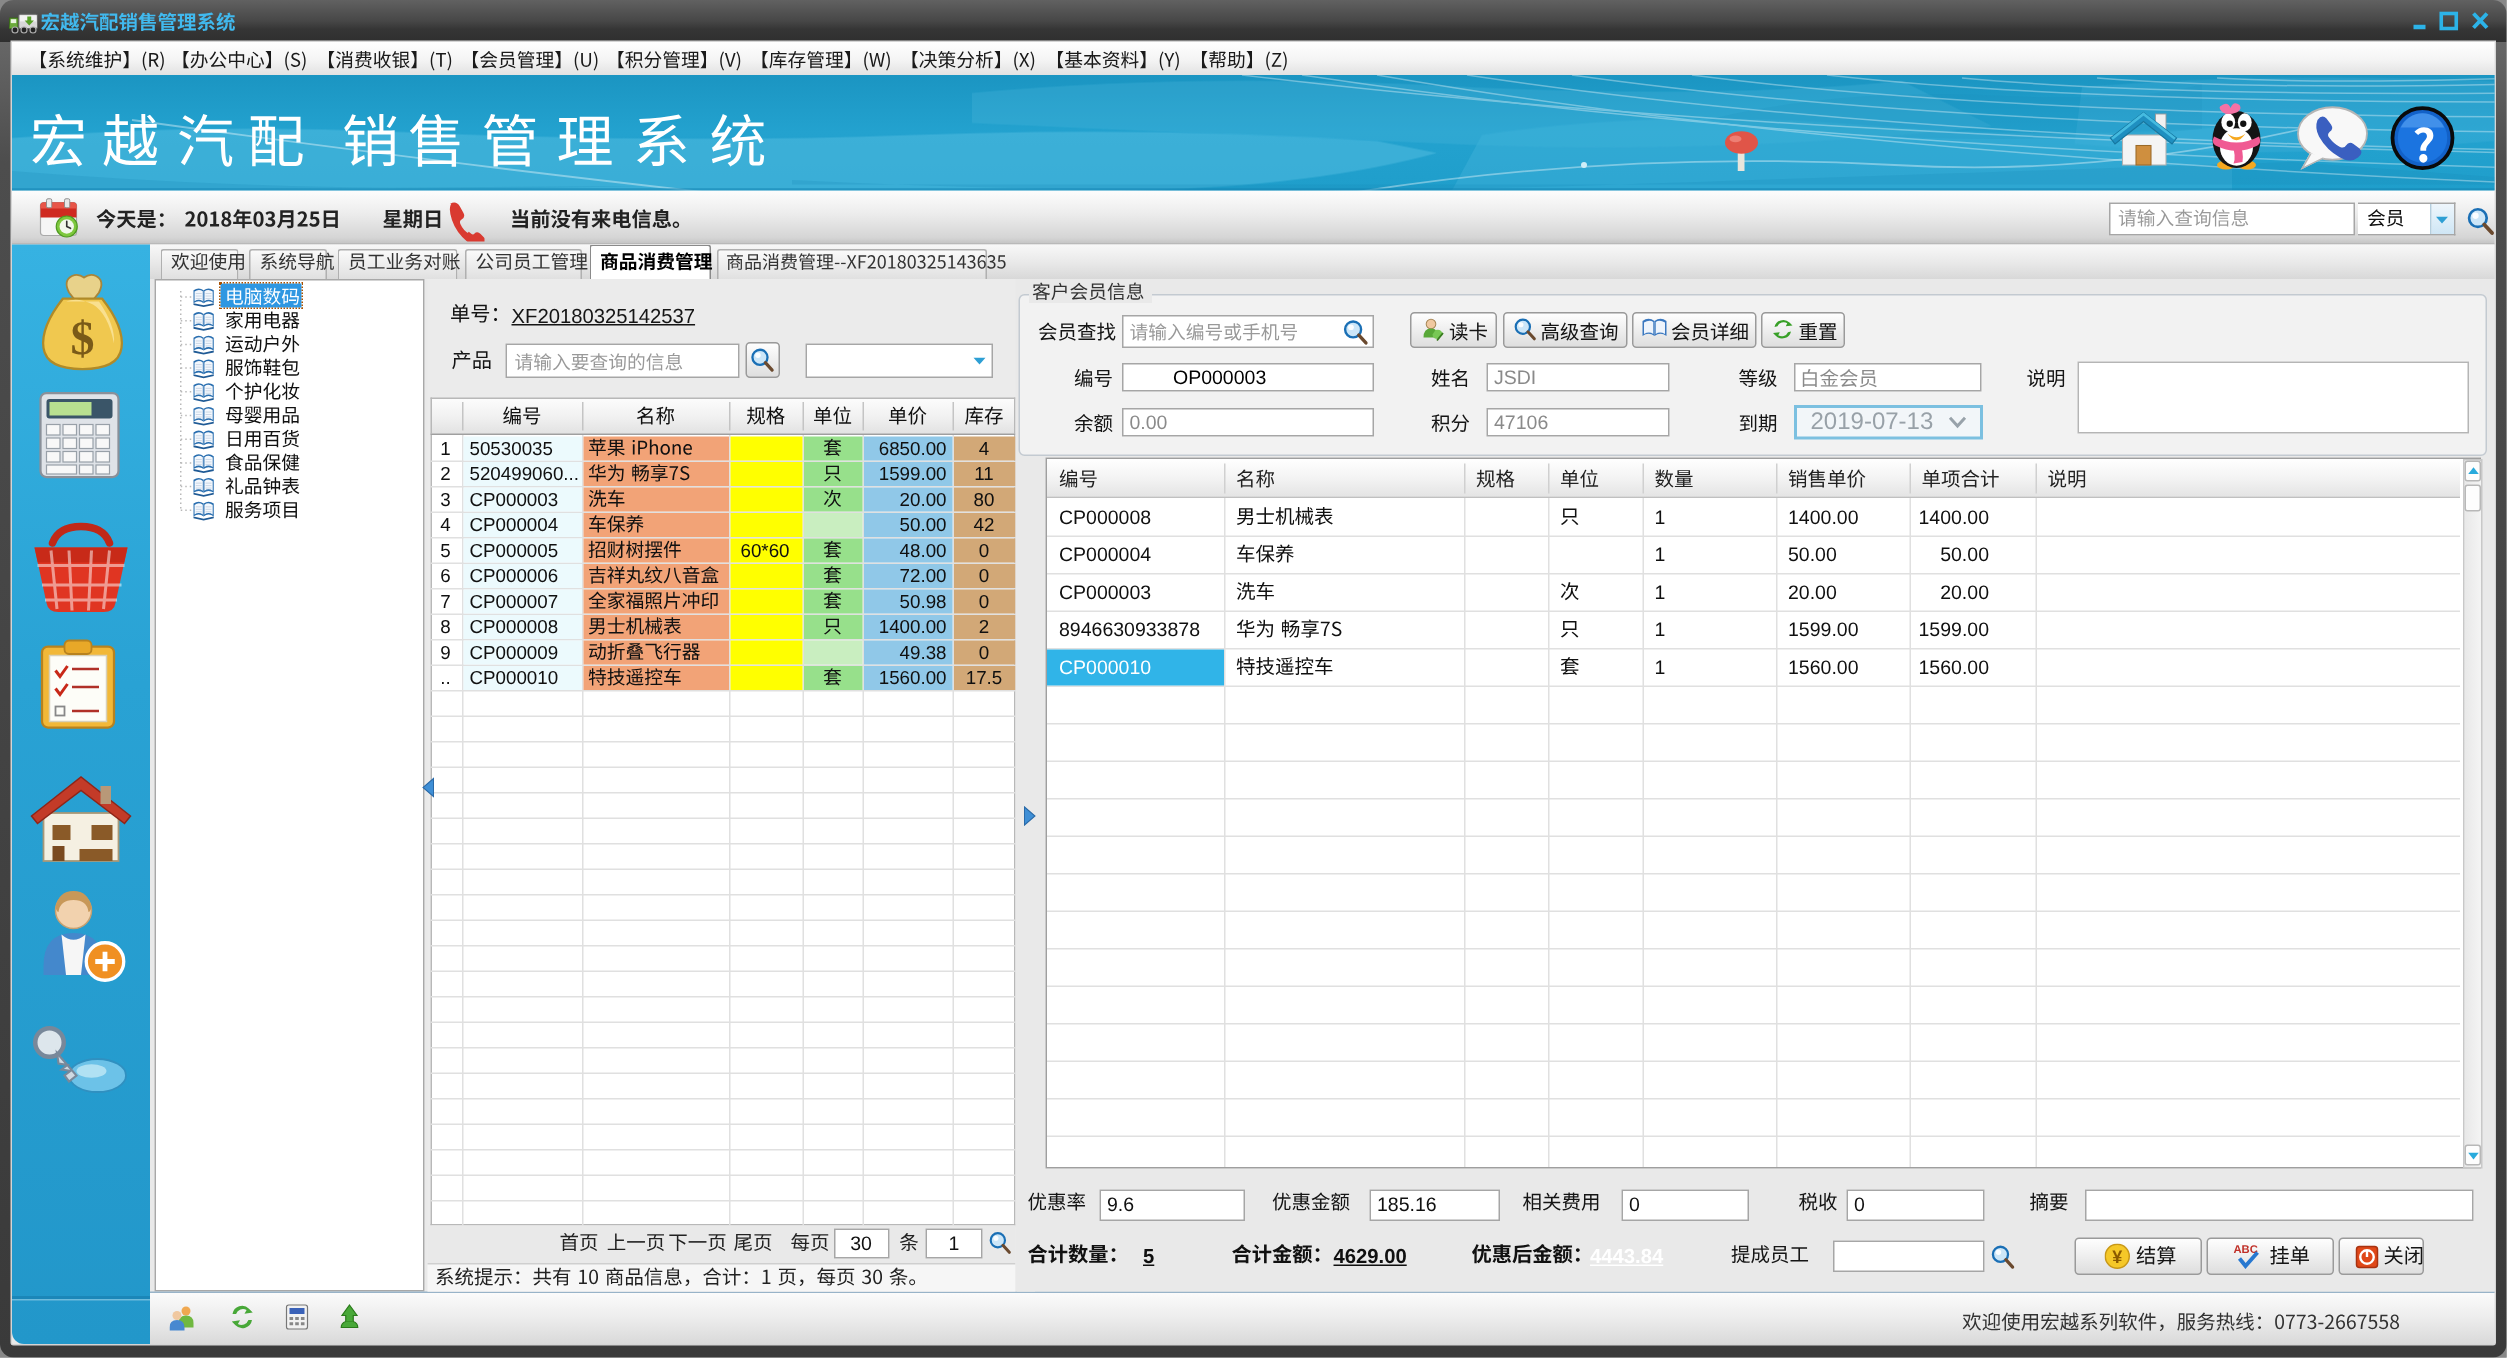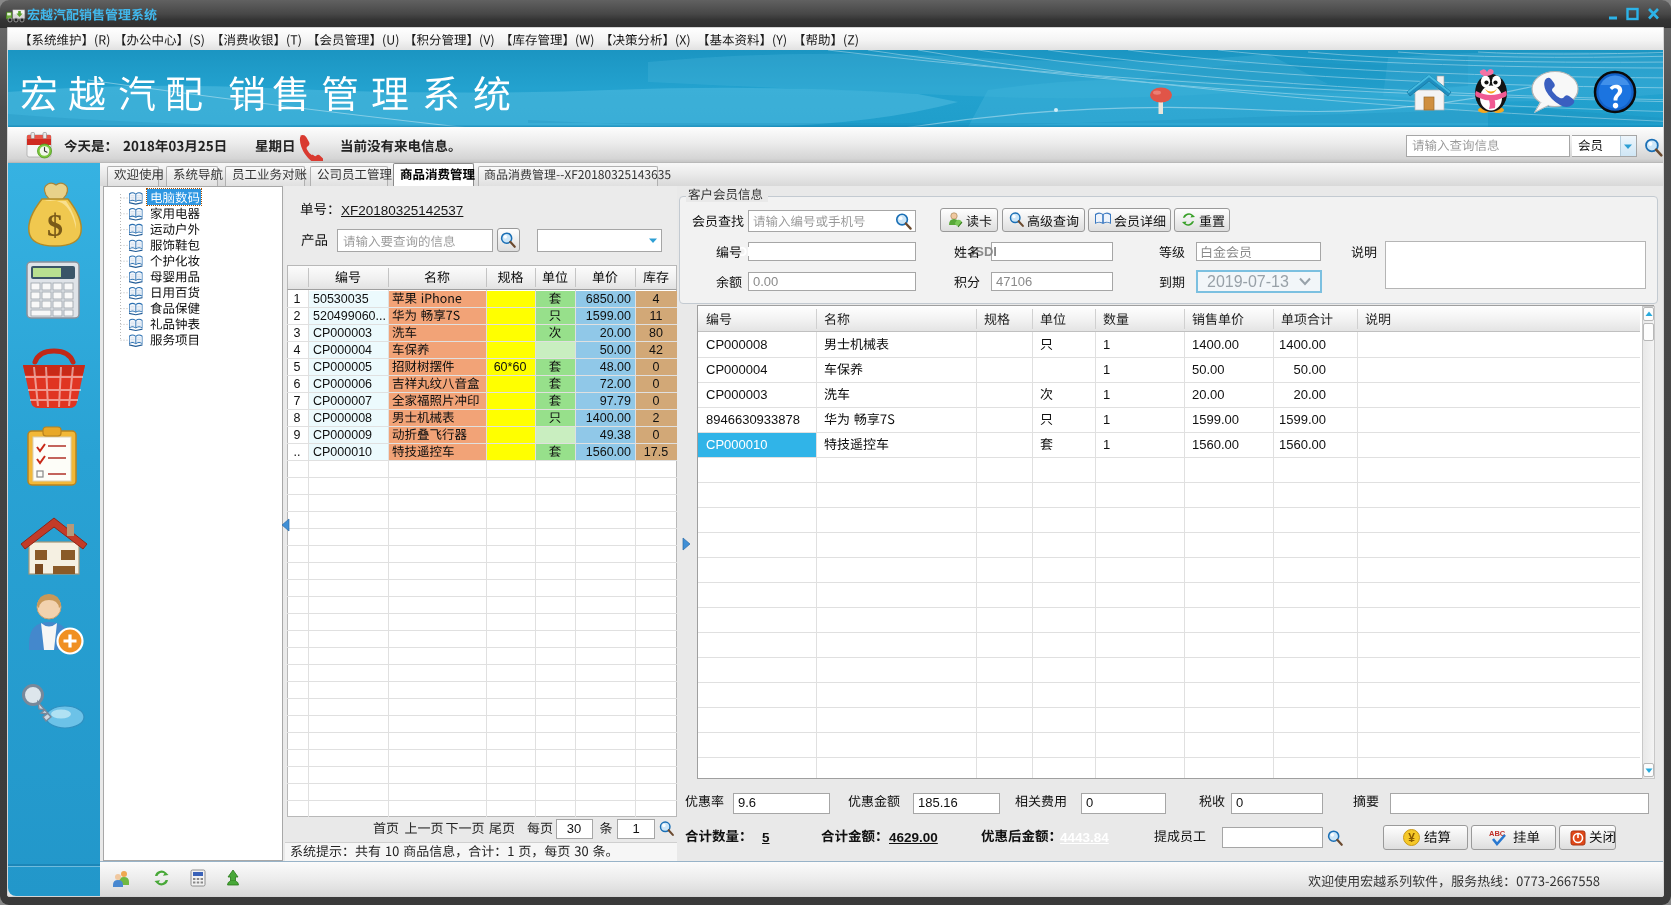--- a/index.html
+++ b/index.html
@@ -444,21 +444,21 @@
 <div class="abs num" style="left:631px;top:377px;font-size:12.5px;color:#101010;font-weight:normal;transform:translateX(-100%);">72.00</div>
 <div class="abs num" style="left:656px;top:377px;font-size:12.5px;color:#101010;font-weight:normal;transform:translateX(-50%);text-align:center;">0</div>
 <div class="cell" style="left:309px;top:393px;width:79px;height:16px;background:#ecfafd;"></div>
 <div class="cell" style="left:389px;top:393px;width:97px;height:16px;background:#f2a377;"></div>
 <div class="cell" style="left:487px;top:393px;width:48px;height:16px;background:#ffff00;"></div>
 <div class="cell" style="left:536px;top:393px;width:39px;height:16px;background:#97e08b;"></div>
 <div class="cell" style="left:576px;top:393px;width:59px;height:16px;background:#90c8e8;"></div>
 <div class="cell" style="left:636px;top:393px;width:41px;height:16px;background:#d2a877;"></div>
 <div class="abs num" style="left:297.5px;top:394px;font-size:12.5px;color:#101010;font-weight:normal;transform:translateX(-50%);left:297px;text-align:center;width:auto;">7</div>
 <div class="abs num" style="left:313px;top:394px;font-size:12.5px;color:#101010;font-weight:normal;">CP000007</div>
-<div class="abs num" style="left:631px;top:394px;font-size:12.5px;color:#101010;font-weight:normal;transform:translateX(-100%);">97.79</div>
+<div class="abs num" style="left:631px;top:394px;font-size:12.5px;color:#101010;font-weight:normal;transform:translateX(-100%);">50.98</div>
 <div class="abs num" style="left:656px;top:394px;font-size:12.5px;color:#101010;font-weight:normal;transform:translateX(-50%);text-align:center;">0</div>
 <div class="cell" style="left:309px;top:410px;width:79px;height:16px;background:#ecfafd;"></div>
 <div class="cell" style="left:389px;top:410px;width:97px;height:16px;background:#f2a377;"></div>
 <div class="cell" style="left:487px;top:410px;width:48px;height:16px;background:#ffff00;"></div>
 <div class="cell" style="left:536px;top:410px;width:39px;height:16px;background:#97e08b;"></div>
 <div class="cell" style="left:576px;top:410px;width:59px;height:16px;background:#90c8e8;"></div>
 <div class="cell" style="left:636px;top:410px;width:41px;height:16px;background:#d2a877;"></div>
 <div class="abs num" style="left:297.5px;top:411px;font-size:12.5px;color:#101010;font-weight:normal;transform:translateX(-50%);left:297px;text-align:center;width:auto;">8</div>
 <div class="abs num" style="left:313px;top:411px;font-size:12.5px;color:#101010;font-weight:normal;">CP000008</div>
 <div class="abs num" style="left:631px;top:411px;font-size:12.5px;color:#101010;font-weight:normal;transform:translateX(-100%);">1400.00</div>
@@ -538,22 +538,22 @@
 <div class="in" style="left:748px;top:242px;width:168px;height:19px;"></div>
 <div class="in" style="left:991px;top:242px;width:122px;height:19px;"></div>
 <div class="in" style="left:1196px;top:242px;width:125px;height:19px;"></div>
 <div class="in" style="left:1385px;top:241px;width:261px;height:48px;border-color:#b5b5b5;"></div>
 <div class="in" style="left:748px;top:272px;width:168px;height:19px;"></div>
 <div class="in" style="left:991px;top:272px;width:122px;height:19px;"></div>
 <div class="abs" style="left:1196px;top:270px;width:126px;height:23px;background:#f2f6f9;border:2px solid #7cc0e0;"></div>
 <svg class="abs" style="left:1298px;top:277px;z-index:3;" width="14" height="9" viewBox="0 0 14 9">
     <path d="M2 1.5 L7 7 L12 1.5" fill="none" stroke="#98a2aa" stroke-width="2"></path>
   </svg>
-<div class="abs num" style="left:737px;top:244px;font-size:13px;color:#ffffff;font-weight:bold;">OP000003</div>
-<div class="abs num" style="left:968px;top:244px;font-size:13px;color:#8a8a8a;font-weight:bold;">JSDI</div>
+<div class="abs num" style="left:782px;top:244px;font-size:13px;color:#000000;font-weight:normal;">OP000003</div>
+<div class="abs num" style="left:996px;top:244px;font-size:13px;color:#8a8a8a;font-weight:normal;">JSDI</div>
 <div class="abs num" style="left:753px;top:274px;font-size:13px;color:#8a8a8a;font-weight:normal;">0.00</div>
 <div class="abs num" style="left:996px;top:274px;font-size:13px;color:#8a8a8a;font-weight:normal;">47106</div>
 <div class="abs num" style="left:1207px;top:273px;font-size:16px;color:#98a1a8;font-weight:normal;">2019-07-13</div>
 <div class="abs" style="left:697px;top:305px;width:957px;height:474px;background:#fff;border:1px solid #9f9f9f;"></div>
 <div class="abs" style="left:698px;top:306px;width:942px;height:26px;background:linear-gradient(180deg,#ffffff,#f2f2f2 55%,#e4e4e4);border-bottom:1px solid #c0c0c0;"></div>
 <div class="abs" style="left:816px;top:309px;width:1px;height:20px;background:#d0d0d0;"></div>
 <div class="vln" style="left:816px;top:332px;height:446px;"></div>
 <div class="abs" style="left:976px;top:309px;width:1px;height:20px;background:#d0d0d0;"></div>
 <div class="vln" style="left:976px;top:332px;height:446px;"></div>
 <div class="abs" style="left:1032px;top:309px;width:1px;height:20px;background:#d0d0d0;"></div>

